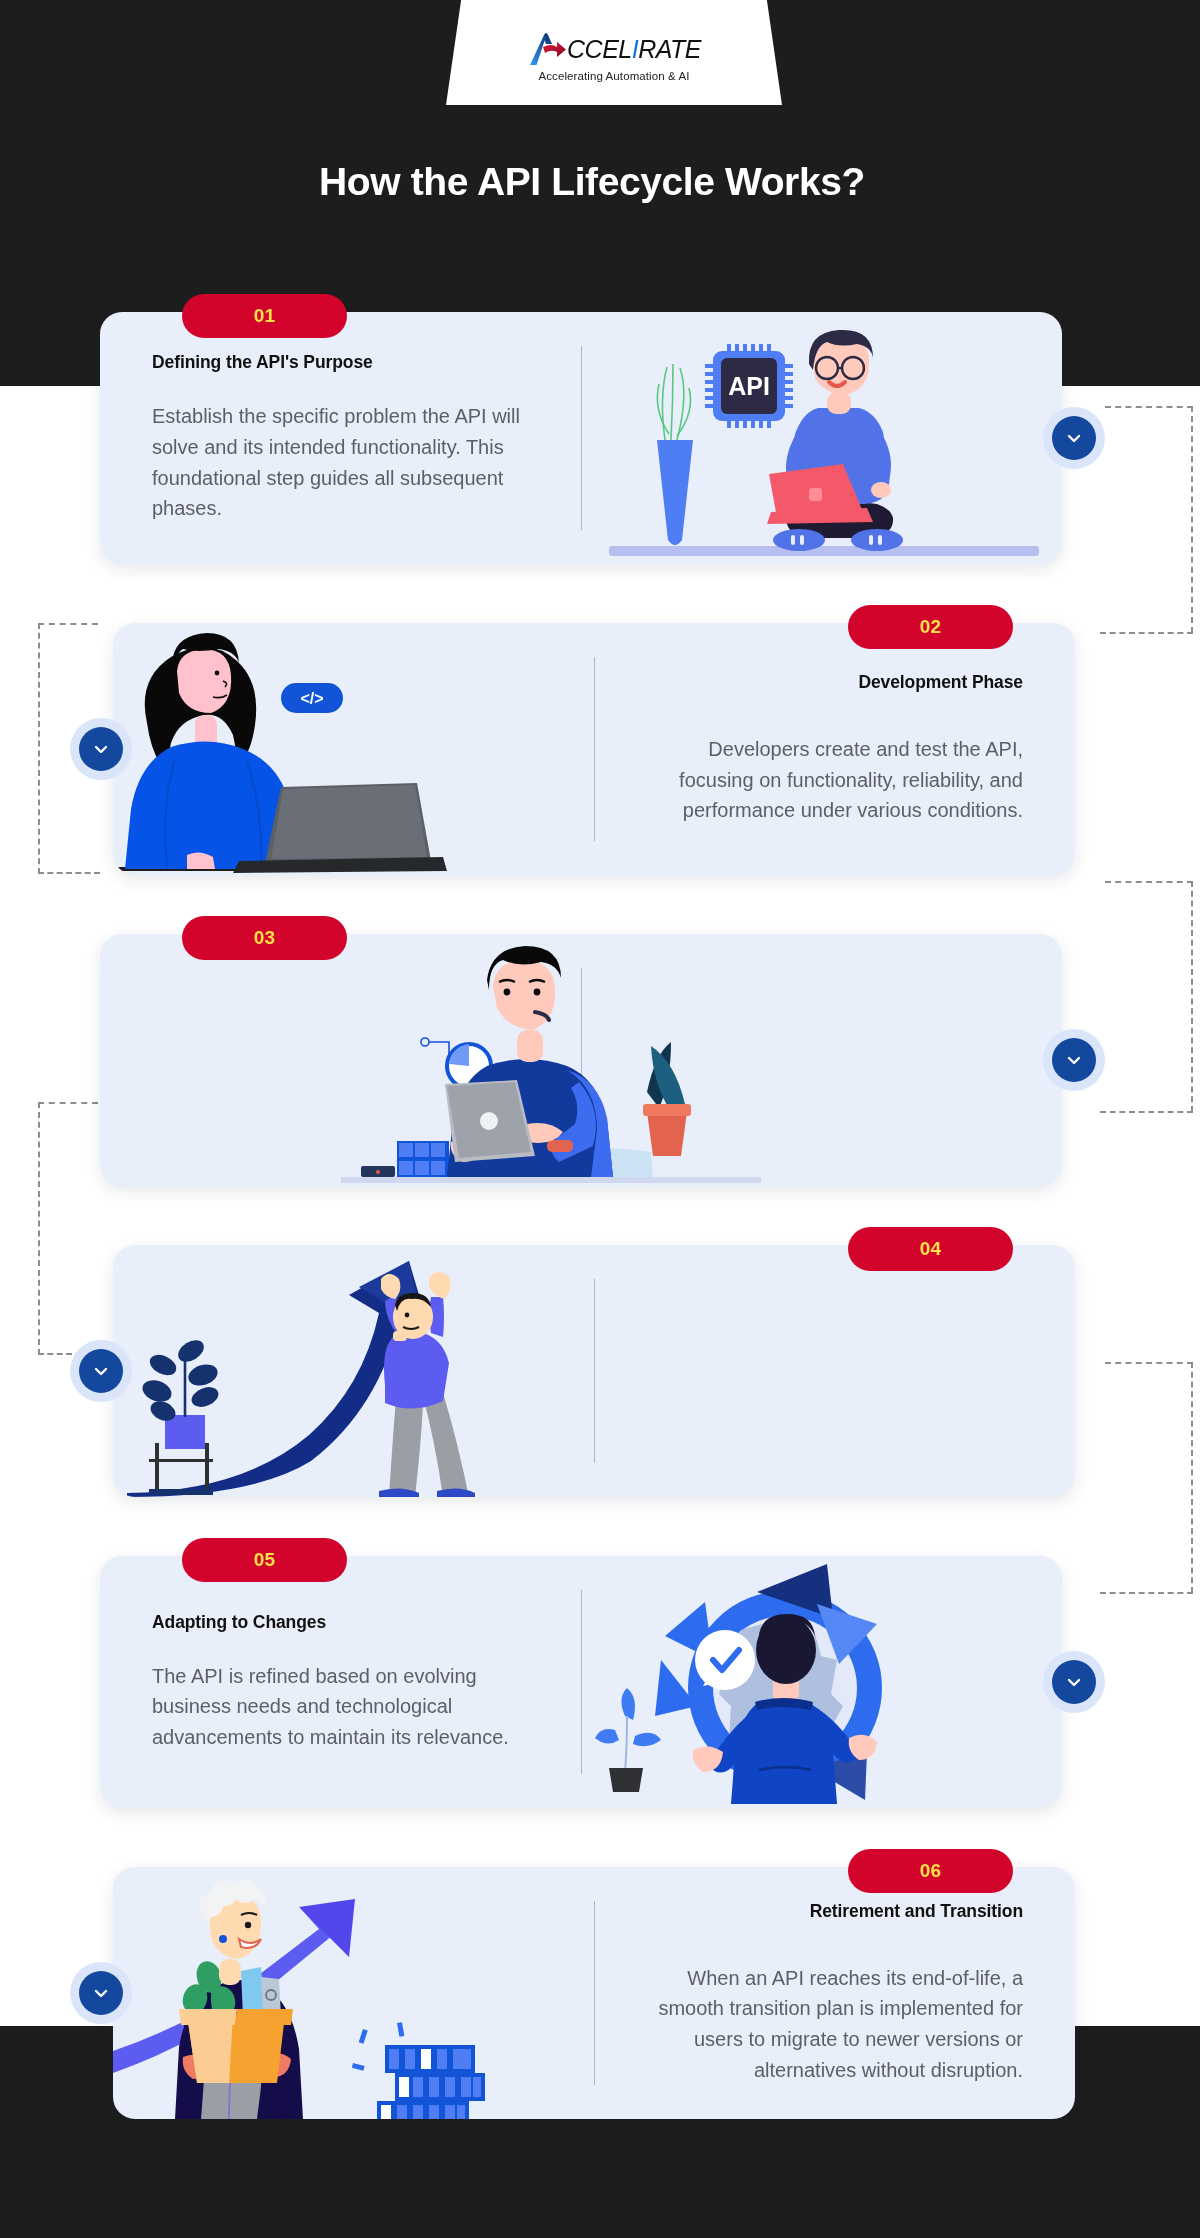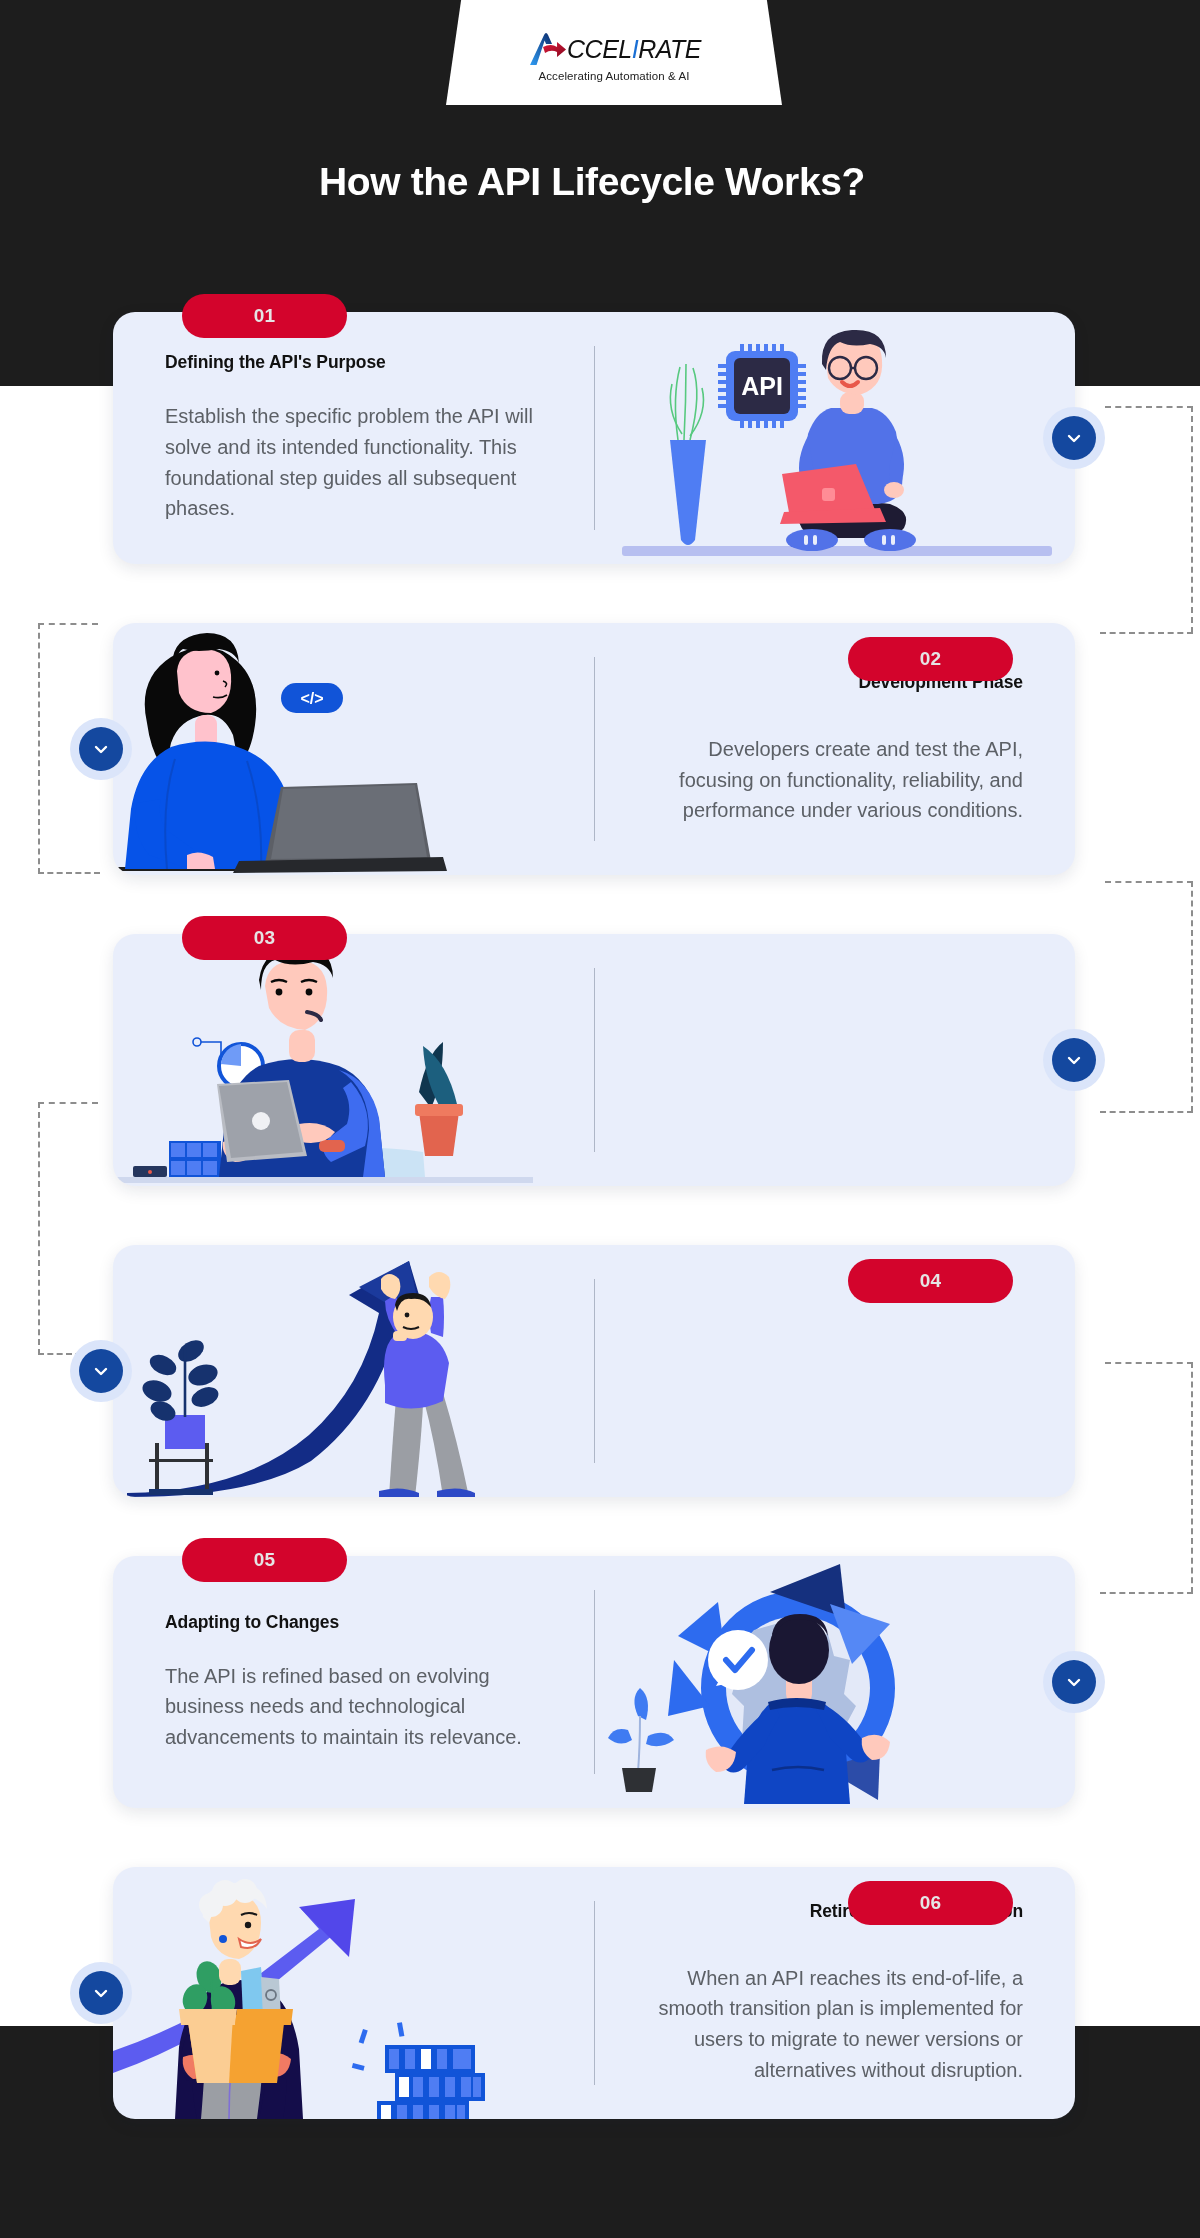--- a/index.html
+++ b/index.html
@@ -110,41 +110,41 @@
     position: absolute;
     top: 0;
     width: 962px;
     height: 252px;
     background: #e9eefb;
     border-radius: 22px;
     box-shadow: 0 5px 16px rgba(20,30,60,0.10);
     overflow: hidden;
     display: flex;
   }
-  .step.left-text  .card { left: 113px; }
+  .step.left-text  .card { left: 100px; justify-content: center; }
   .step.right-text .card { left: 113px; }
 
   
   .num-pill {
     position: absolute;
     top: -18px;
     width: 165px; height: 44px;
     background: #d3042c;
     border-radius: 22px;
-    color: #e5e5e5;
+    color: #fde047;
     font-size: 19px;
     font-weight: bold;
     display: flex;
     align-items: center;
     justify-content: center;
     z-index: 8;
     letter-spacing: 0.3px;
   }
   .step.left-text  .num-pill { left: 182px; }
-  .step.right-text .num-pill { left: 848px; margin-top: 32px; }
+  .step.right-text .num-pill { left: 848px; }
 
   
   .text-half {
     width: 50%;
     padding: 0 52px;
     display: flex;
     flex-direction: column;
     justify-content: center;
   }
   .step.left-text .text-half  { order: 1; align-items: flex-start; text-align: left; }

